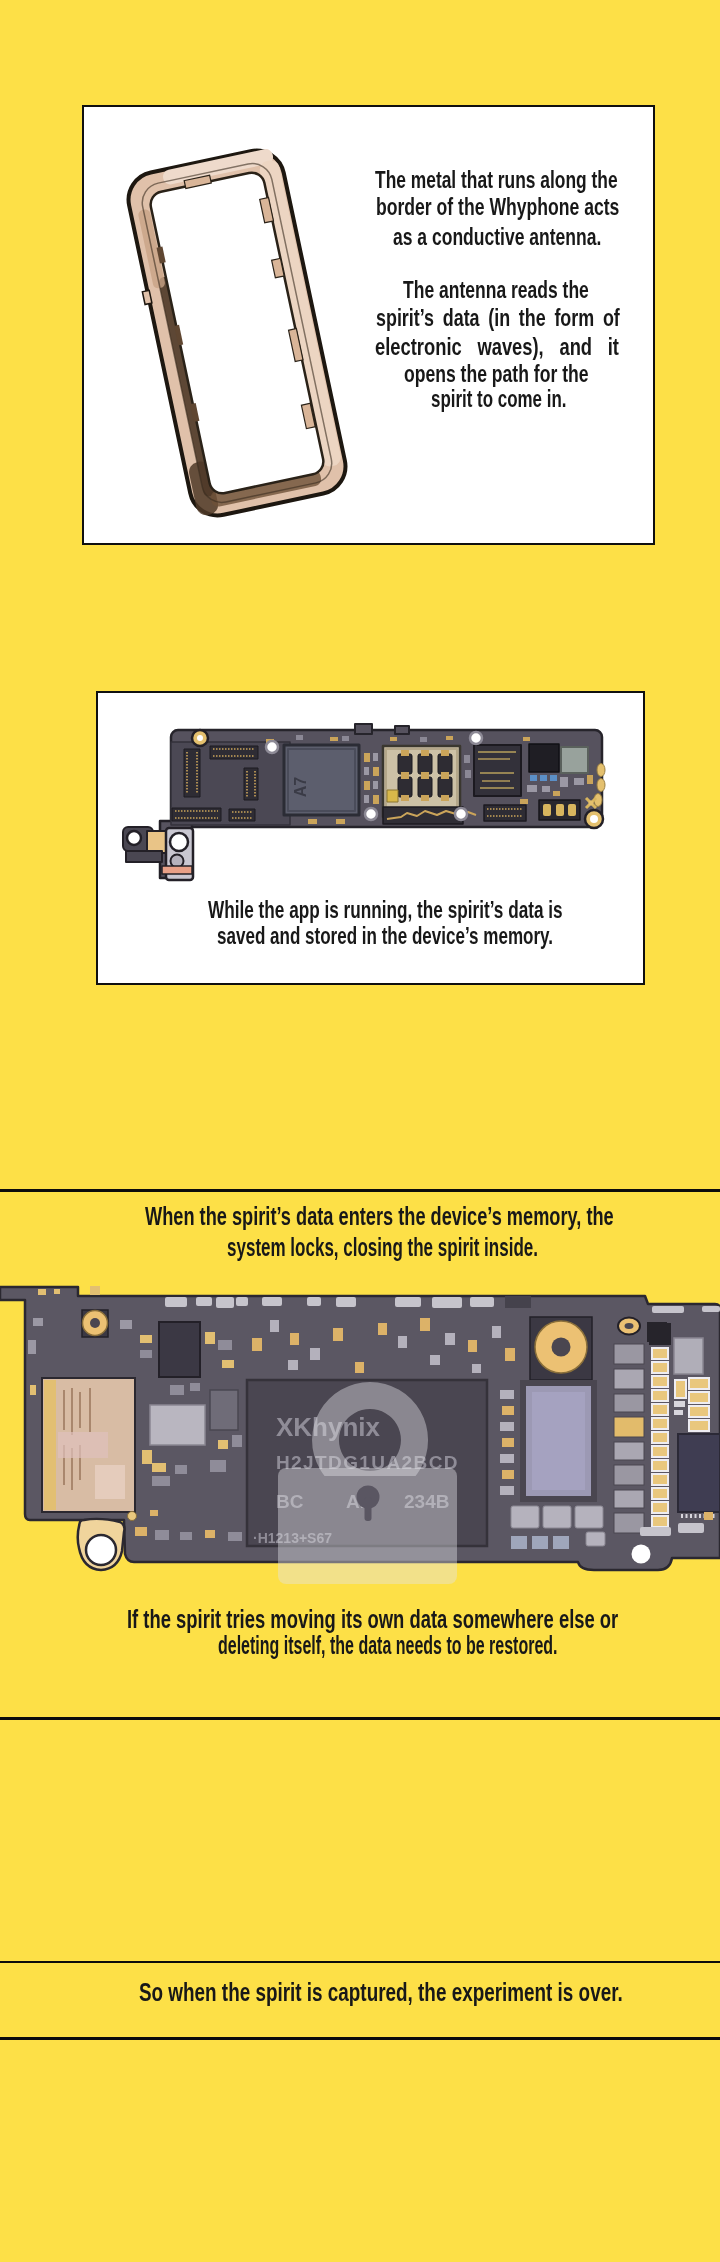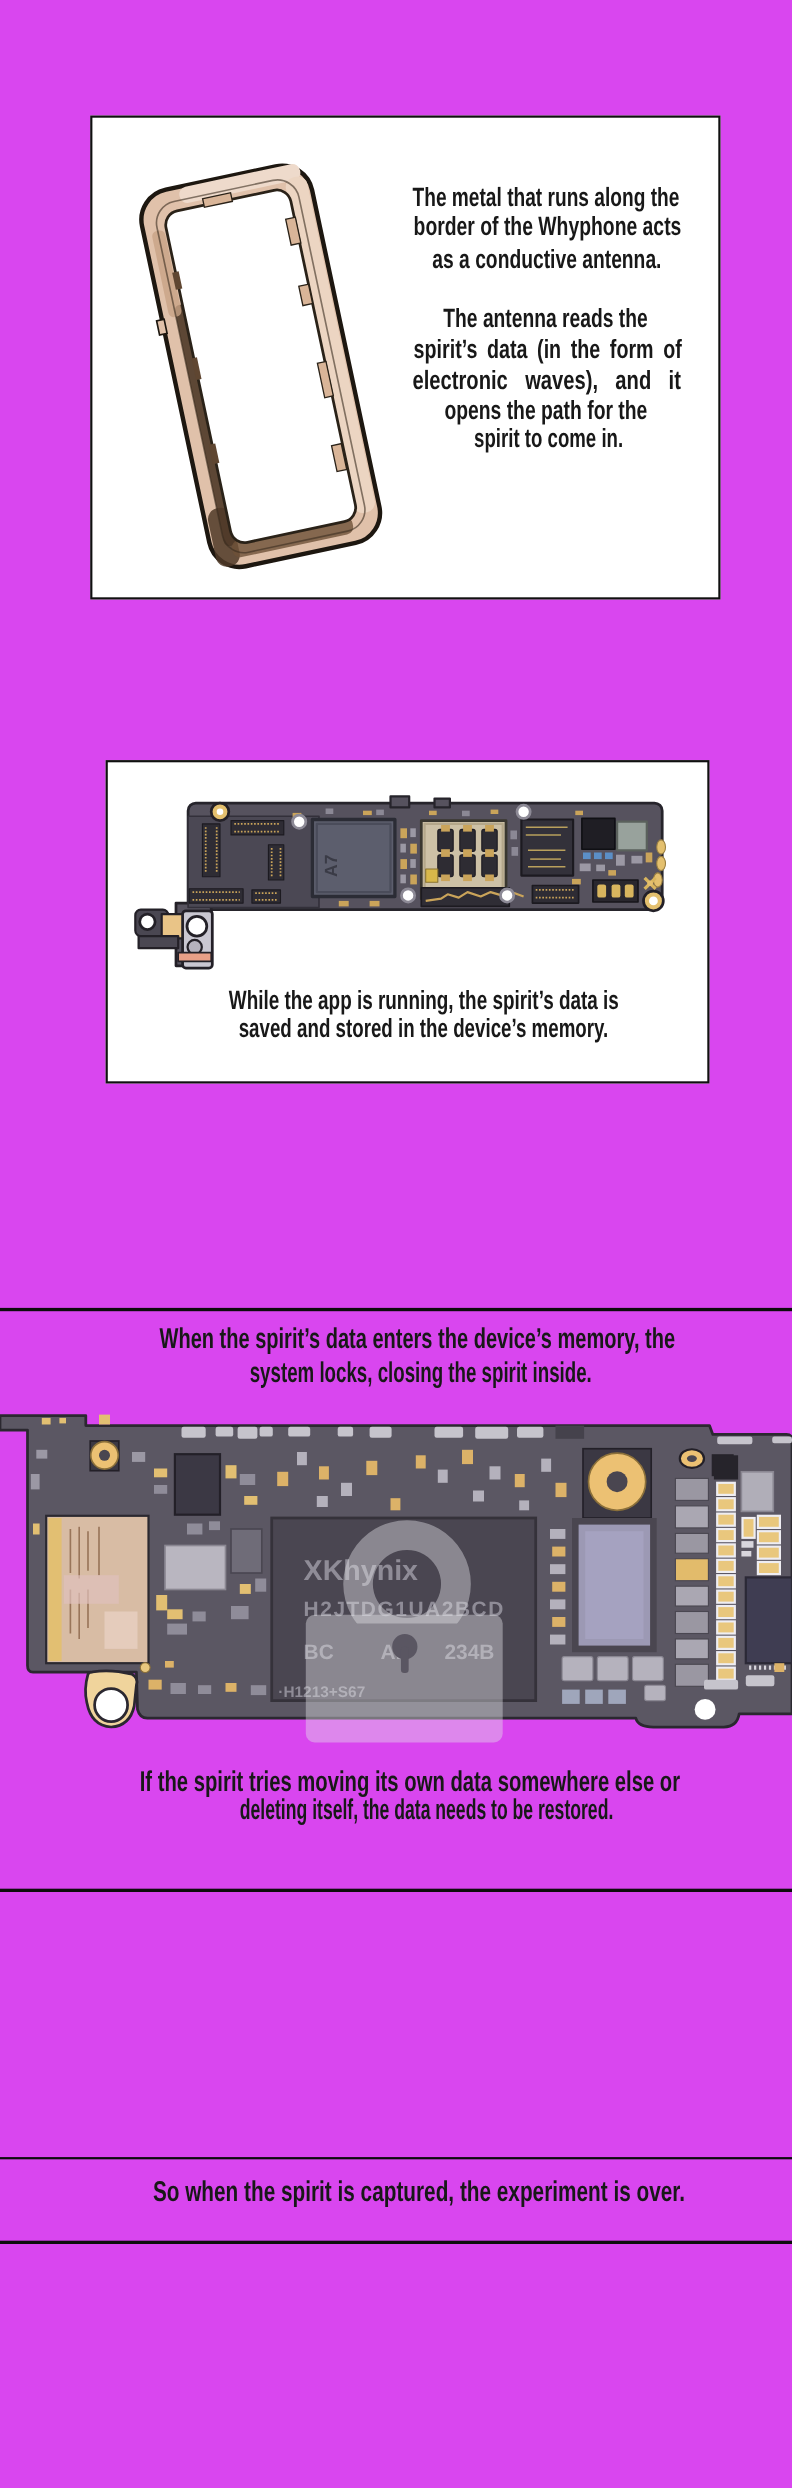--- a/index.html
+++ b/index.html
@@ -1,16 +1,16 @@
 <!DOCTYPE html>
 <html><head>
 <meta charset="utf-8">
 <style>
 html,body{margin:0;padding:0;background:#fff;}
-#page{position:relative;width:720px;height:2262px;background:#d946ef;overflow:hidden;
+#page{position:relative;width:720px;height:2262px;background:#fde047;overflow:hidden;
   font-family:"Liberation Sans",sans-serif;font-weight:bold;color:#181818;}
 .t{position:absolute;white-space:nowrap;line-height:1;transform-origin:0 0;}
 .hr{position:absolute;left:0;width:720px;height:2.5px;background:#0c0c0c;}
 .panel{position:absolute;border:2px solid #101010;box-sizing:border-box;background:#fff;}
 svg{position:absolute;overflow:visible;}
 </style>
 </head>
 <body>
 <div id="page">
 

